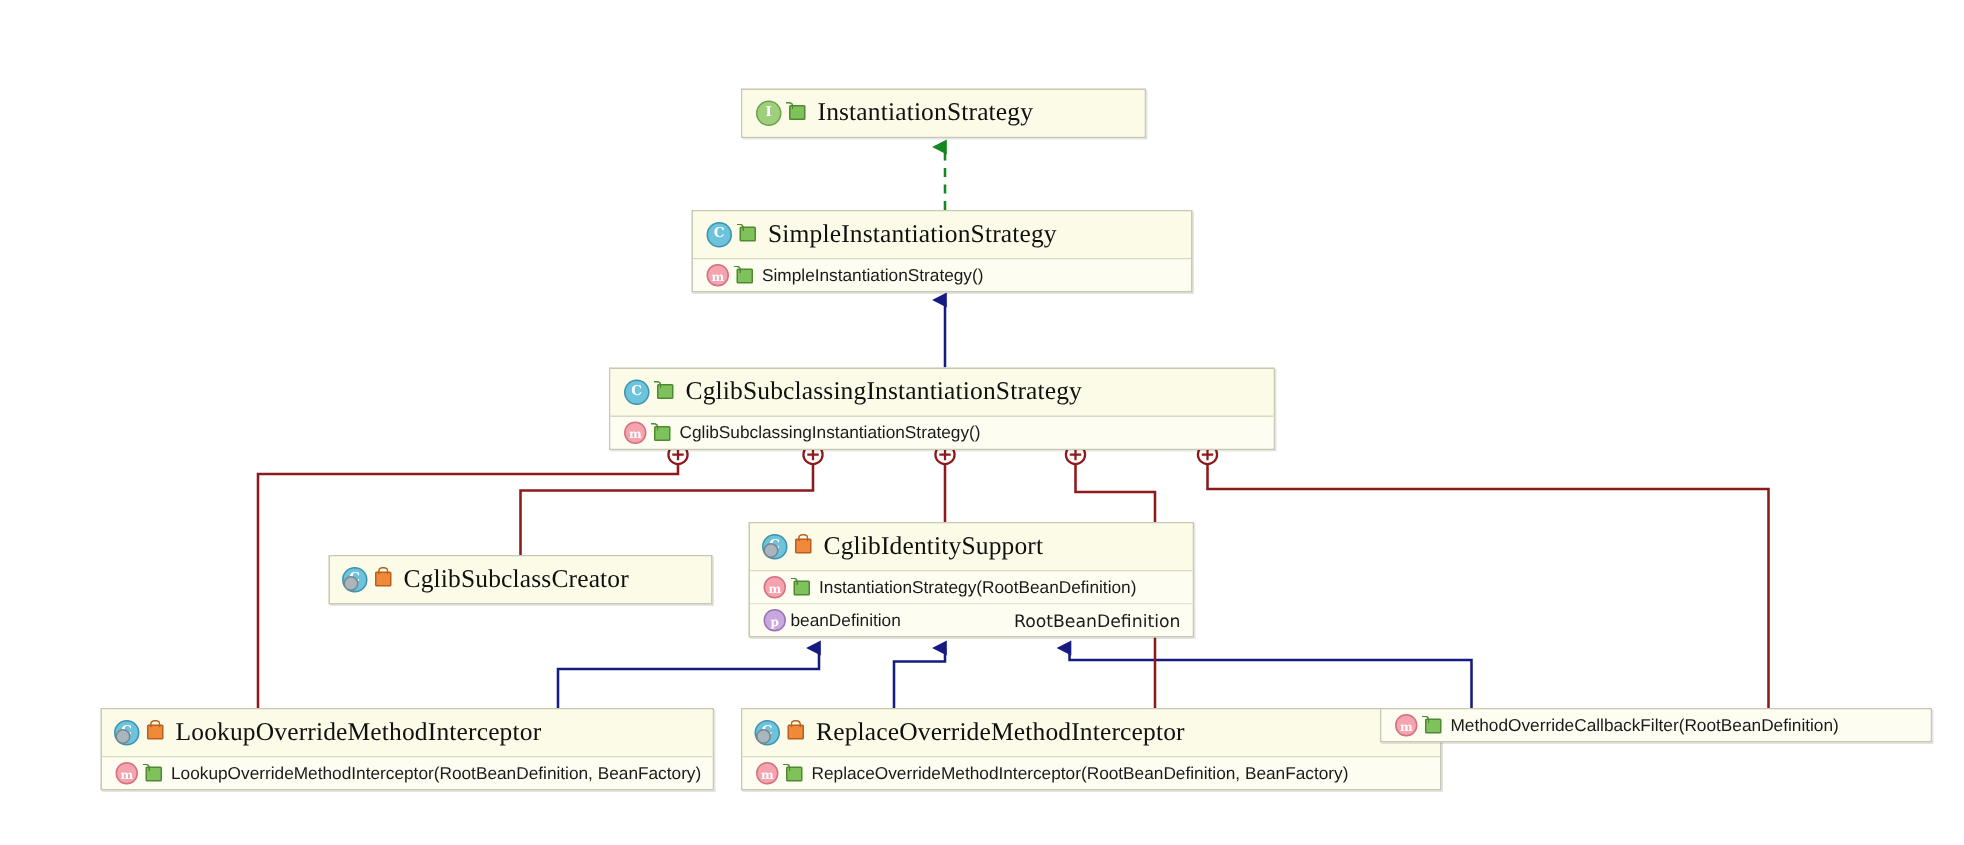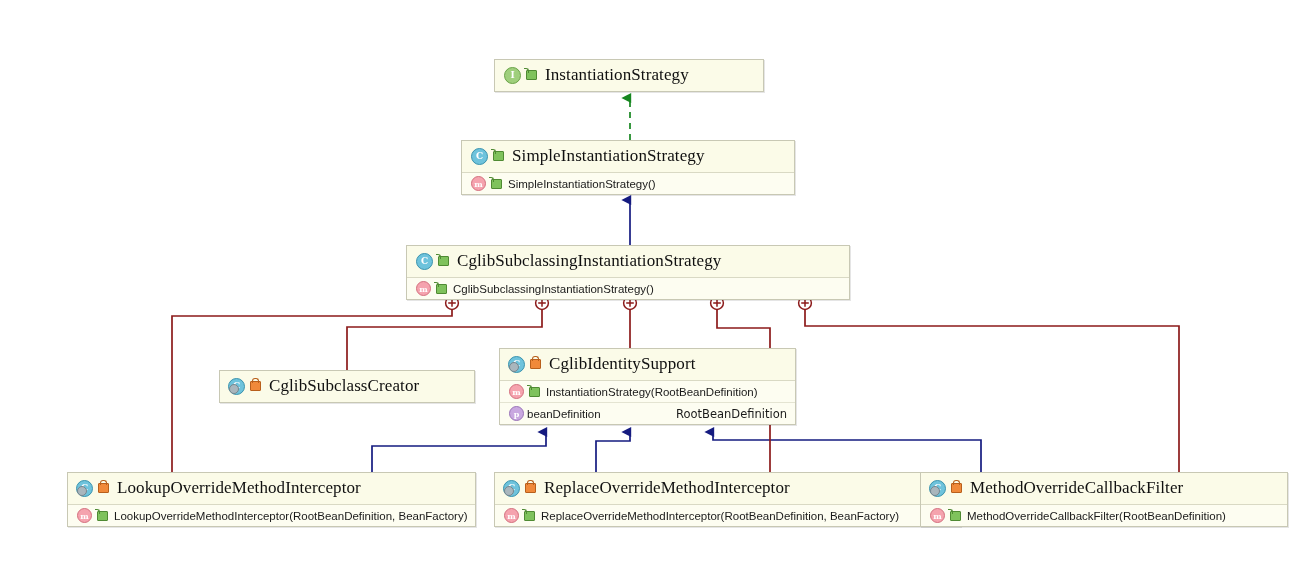--- a/index.html
+++ b/index.html
@@ -250,28 +250,20 @@
       <span class="tname">ReplaceOverrideMethodInterceptor</span>
     </div>
     <div class="row">
       <span class="ico ico-circ ico-method">m</span>
       <span class="vis vis-public"></span>
       <span class="rname">ReplaceOverrideMethodInterceptor(RootBeanDefinition, BeanFactory)</span>
     </div>
   </div>
 
   <div class="node" style="left:920px;top:472px;width:368px;">
-    <div class="title">
-      <span class="ico-wrap">
-        <span class="ico ico-circ ico-class">C</span>
-        <span class="cog"></span>
-      </span>
-      <span class="vis vis-private"></span>
-      <span class="tname">MethodOverrideCallbackFilter</span>
-    </div>
     <div class="row">
       <span class="ico ico-circ ico-method">m</span>
       <span class="vis vis-public"></span>
       <span class="rname">MethodOverrideCallbackFilter(RootBeanDefinition)</span>
     </div>
   </div>
 
 </div>
 
 </body></html>

